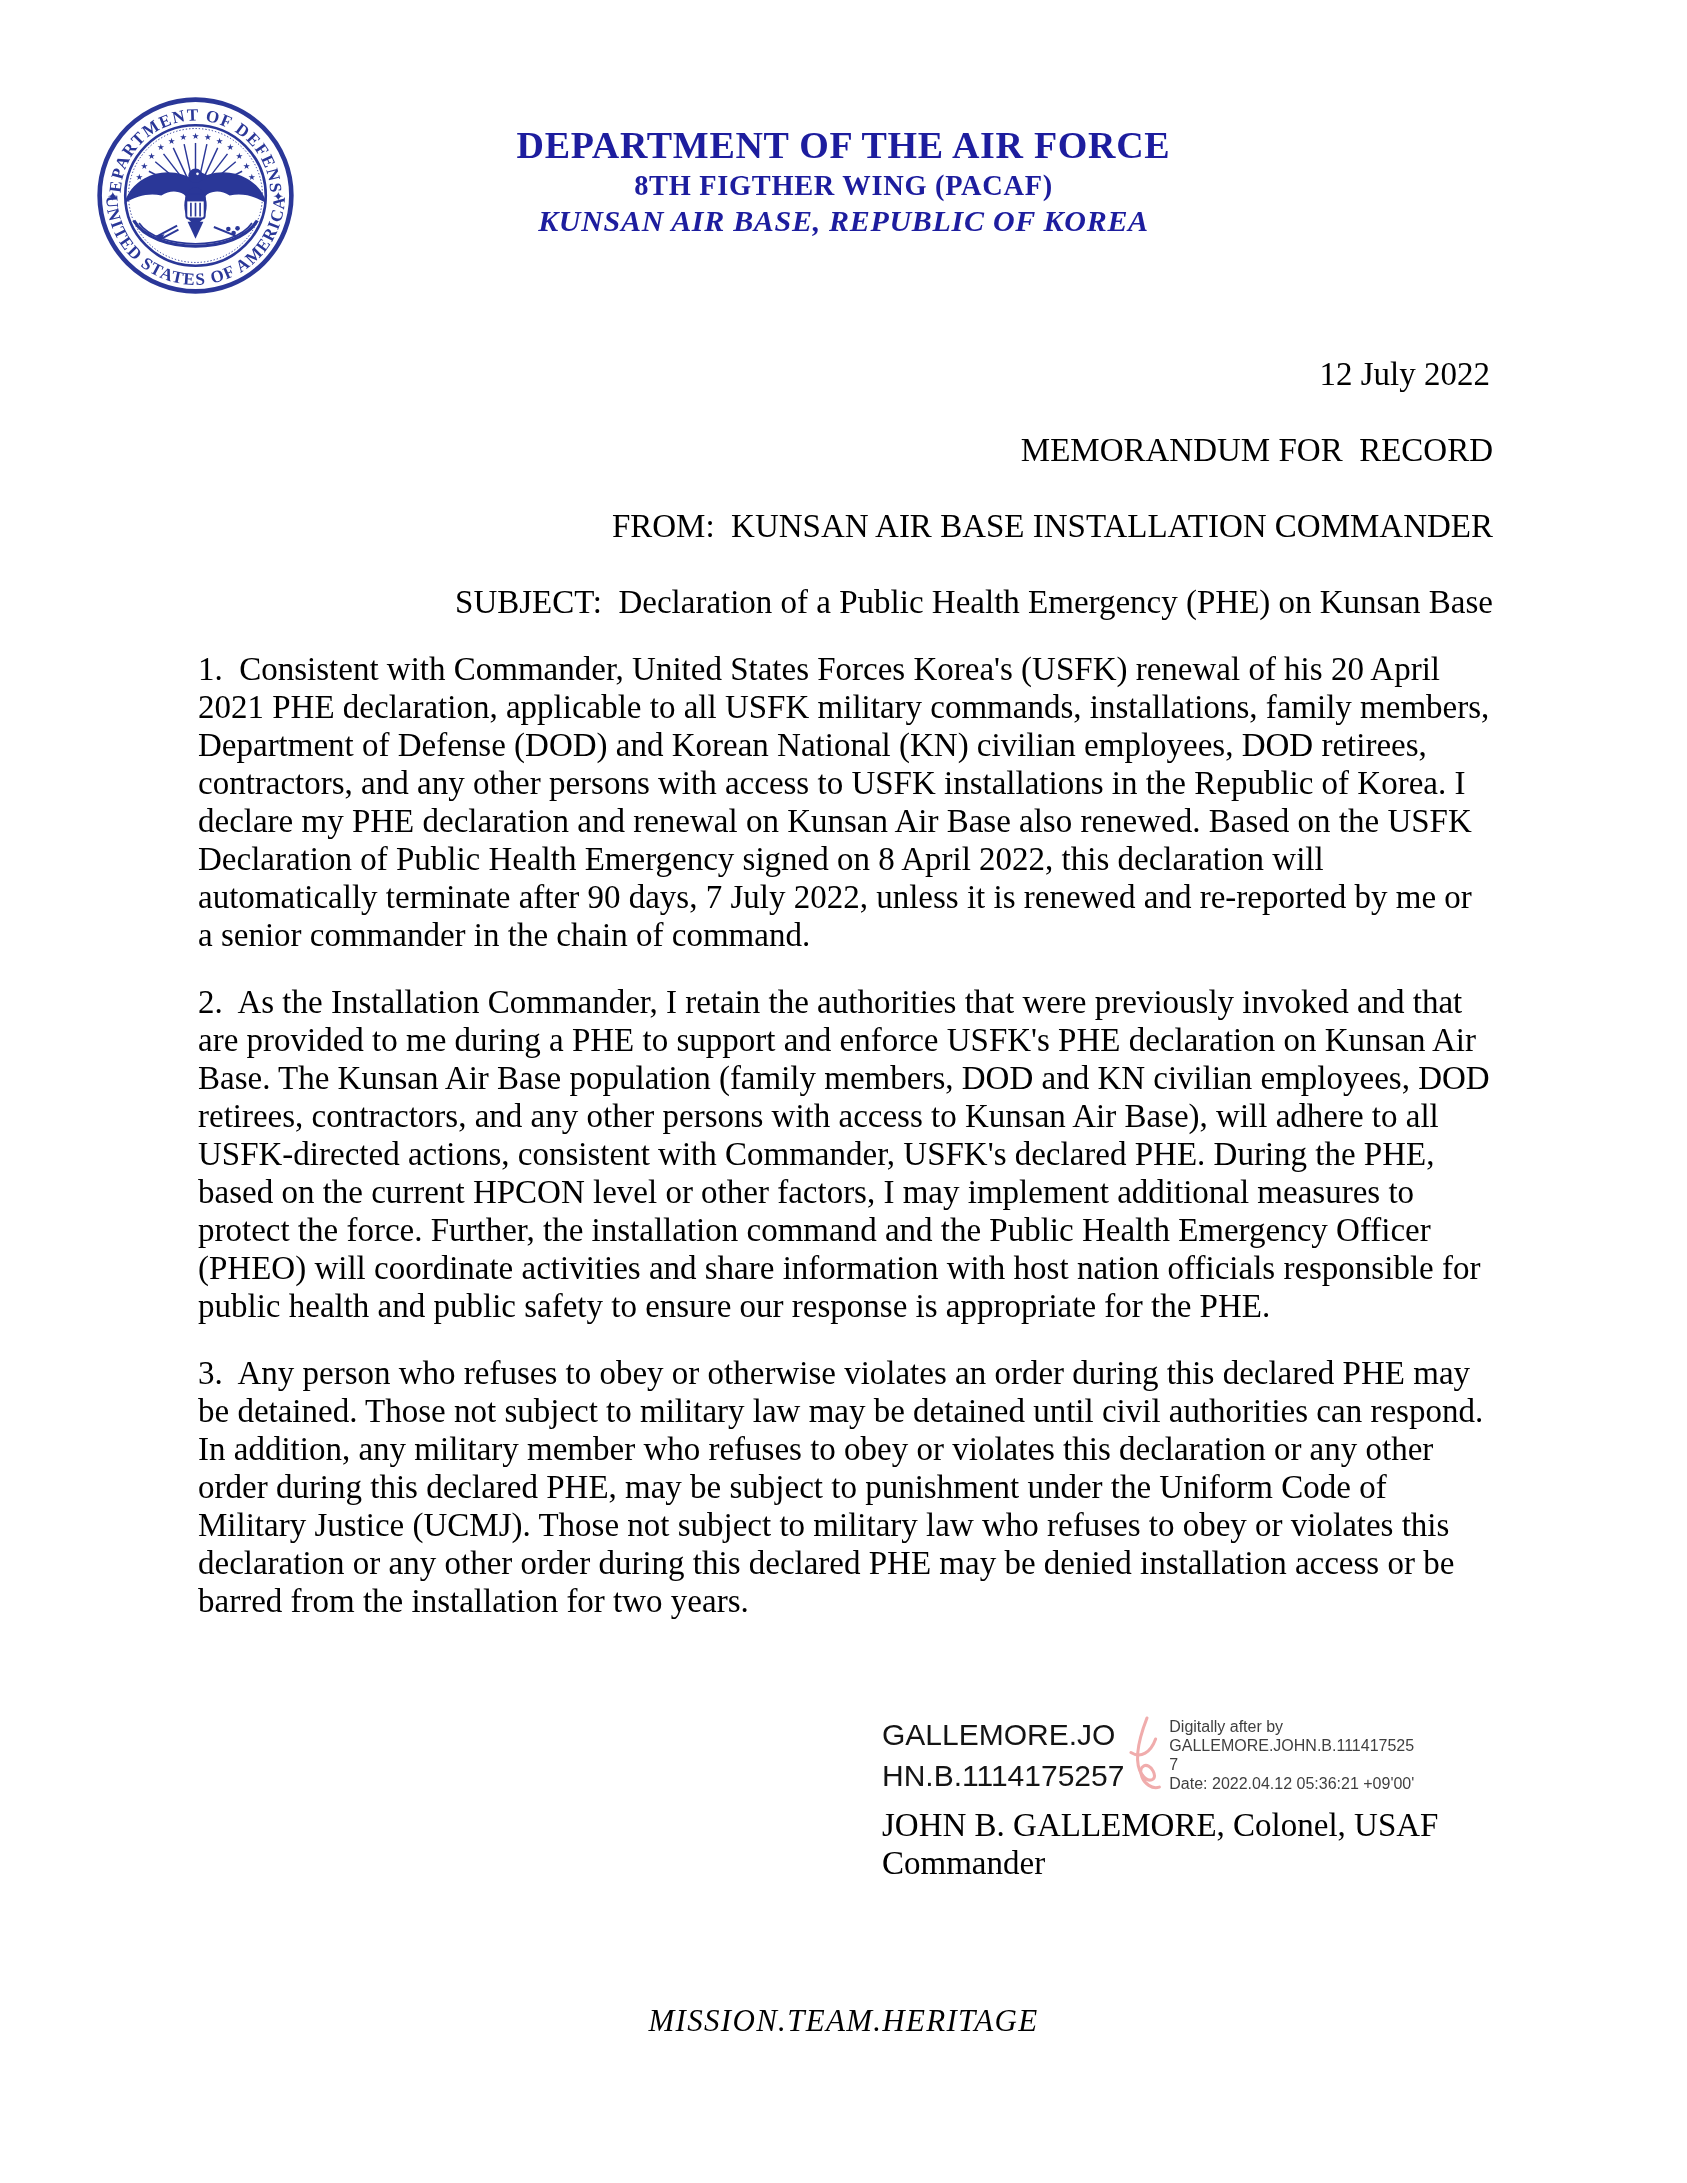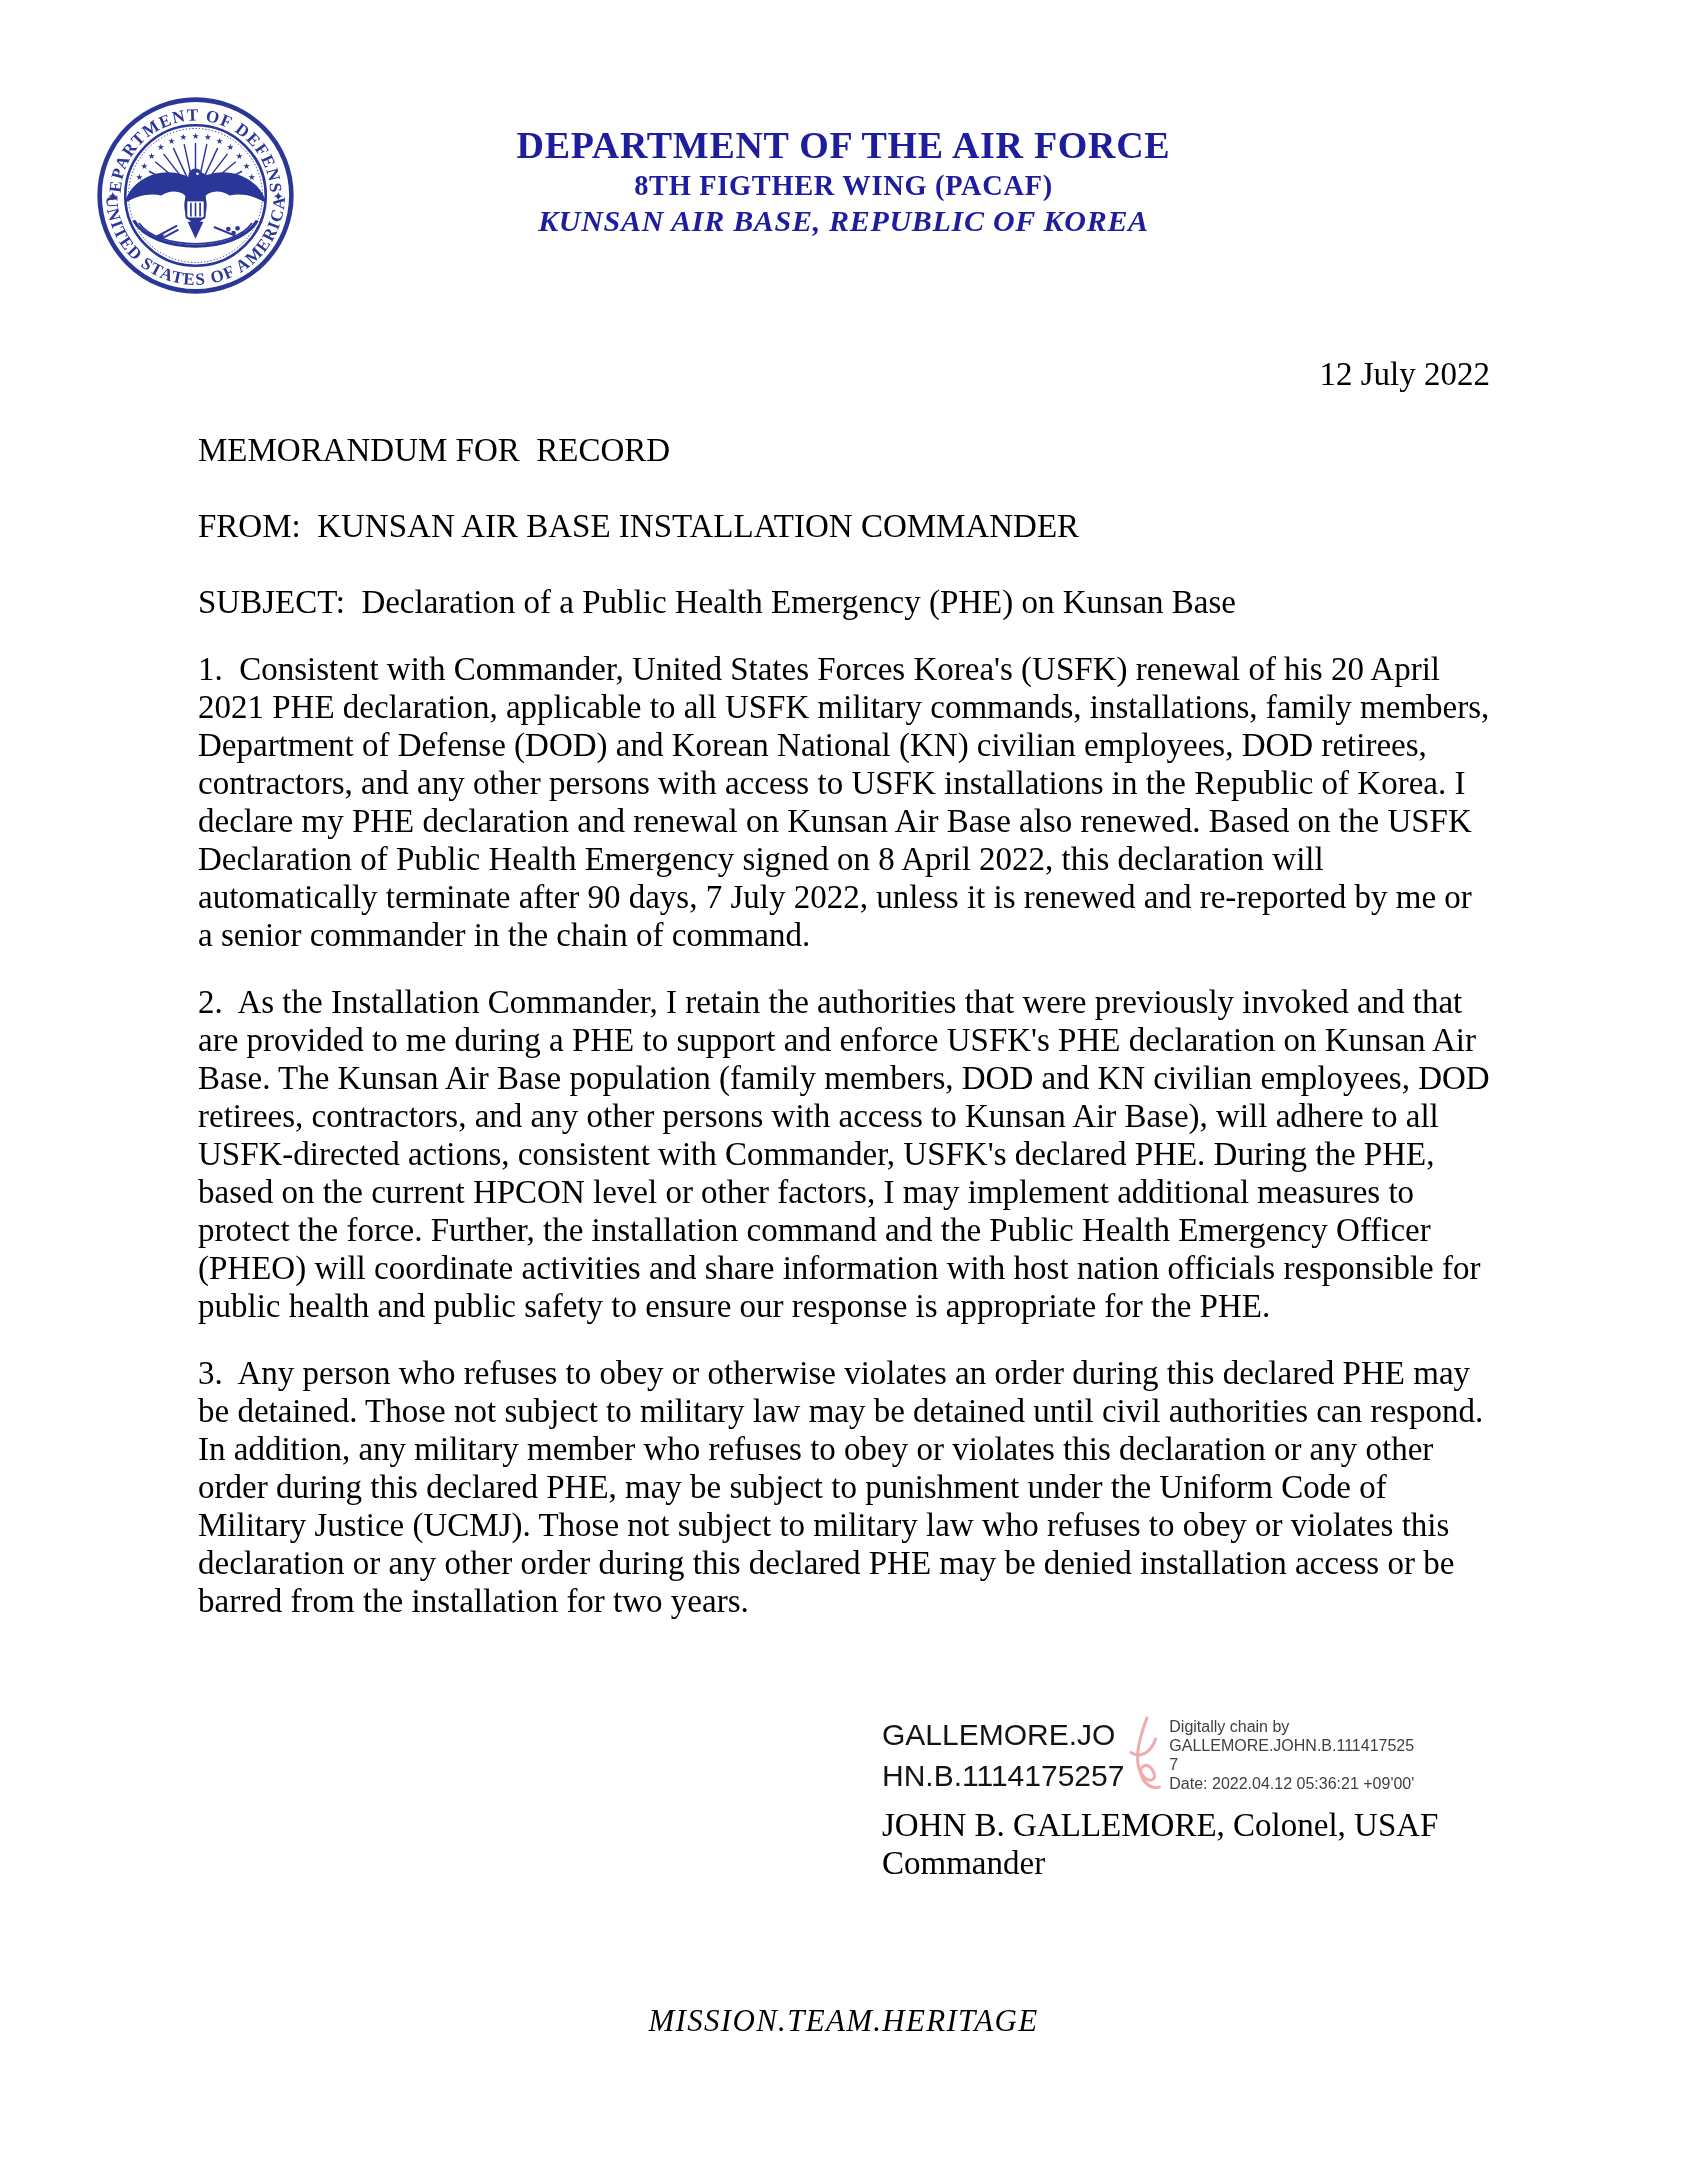--- a/index.html
+++ b/index.html
@@ -16,21 +16,21 @@
   .seal svg{width:100%;height:100%;display:block;}
   
   .letterhead{position:absolute;left:0;top:126px;width:100%;text-align:center;color:#1d1d9e;}
   .lh1{font-size:38px;line-height:1;font-weight:bold;letter-spacing:0.7px;}
   .lh2{font-size:28.4px;line-height:1;font-weight:bold;letter-spacing:0.7px;margin-top:8px;}
   .lh3{font-size:30px;line-height:1;font-weight:bold;letter-spacing:0.7px;margin-top:6px;font-style:italic;}
   
   .date{position:absolute;top:355px;right:197px;font-size:33px;line-height:38px;}
   
   .memo{position:absolute;left:198px;top:431px;width:1295px;font-size:33px;line-height:38px;}
-  .memo-line{white-space:pre-wrap;}
+  .memo-line{white-space:pre-wrap;text-align:right;}
   .memo-line.gap{margin-top:38px;}
   .memo p{margin:29px 0 0 0;white-space:pre-wrap;}
   
   .sig{position:absolute;left:882px;top:1714px;}
   .sig-row{display:flex;align-items:flex-start;}
   .sig-big{font-family:"Liberation Sans",sans-serif;font-size:30px;line-height:41px;color:#141414;white-space:nowrap;}
   .flourish{width:37px;height:87px;margin:0 6.6px 0 1.3px;flex:0 0 auto;}
   .sig-small{font-family:"Liberation Sans",sans-serif;font-size:16px;line-height:19px;color:#3f3f3f;margin-top:2.6px;white-space:nowrap;}
   .sig-name{font-size:33px;line-height:38px;margin-top:5.3px;white-space:nowrap;}
   .sig-title{font-size:33px;line-height:38px;white-space:nowrap;}
@@ -158,21 +158,21 @@
         <div>HN.B.1114175257</div>
       </div>
       <svg class="flourish" viewBox="0 0 60 140">
         <g fill="none" stroke="#f0acac" stroke-width="5" stroke-linecap="round">
           <path d="M34,6 C20,42 12,78 26,98"></path>
           <path d="M26,98 C36,112 52,108 44,92 C36,76 18,82 26,102 C30,112 42,122 54,118"></path>
           <path d="M8,62 C24,72 40,62 48,40"></path>
         </g>
       </svg>
       <div class="sig-small">
-        <div>Digitally chain by</div>
+        <div>Digitally after by</div>
         <div>GALLEMORE.JOHN.B.111417525</div>
         <div>7</div>
         <div>Date: 2022.04.12 05:36:21 +09'00'</div>
       </div>
     </div>
     <div class="sig-name">JOHN B. GALLEMORE, Colonel, USAF</div>
     <div class="sig-title">Commander</div>
   </div>
 
   <div class="footer">MISSION.TEAM.HERITAGE</div>

